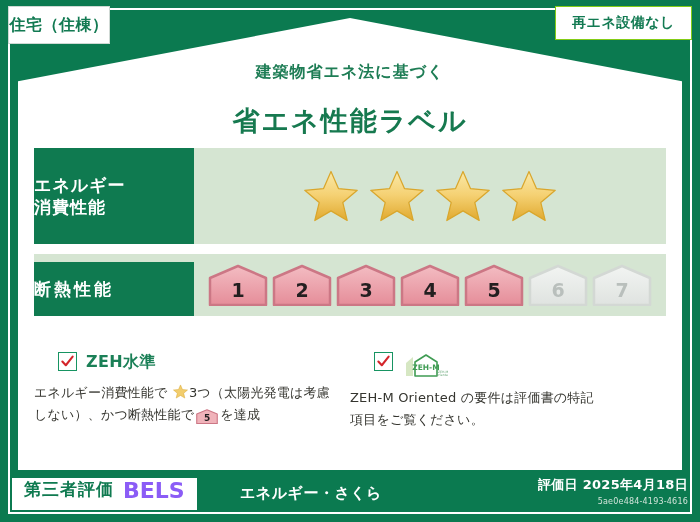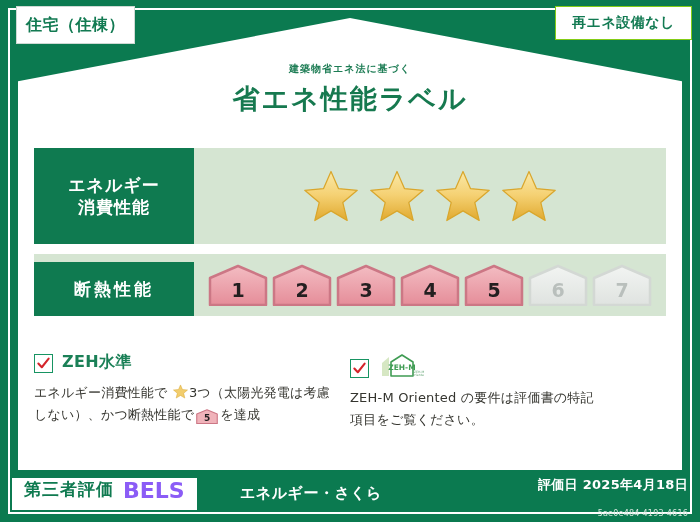--- a/index.html
+++ b/index.html
@@ -35,41 +35,41 @@
     position:absolute;
     background:#ffffff;
     color:#127a52;
     font-weight:bold;
     display:flex;align-items:center;justify-content:center;
     letter-spacing:.5px;
     box-sizing:border-box;
     z-index:6;
   }
   .chip-left{
-    left:16px;top:6px;
-    width:119px;height:38px;
+    left:8px;top:6px;
+    width:102px;height:38px;
     font-size:16px;
     border:1px solid #cfd9d4;
   }
   .chip-right{
     right:8px;top:6px;
     width:137px;height:34px;
     font-size:14px;
     border:1px solid #84cc16;
   }
   
   .title-wrap{
     position:absolute;
     left:0;right:0;top:62px;
     text-align:center;
     z-index:5;
   }
   .title-sub{
-    font-size:10px;font-weight:bold;color:#1e7d55;
-    letter-spacing:1px;margin-bottom:5px;
+    font-size:16px;font-weight:bold;color:#1e7d55;
+    letter-spacing:1px;margin-bottom:20px;
   }
   .title-main{
     font-size:27px;font-weight:bold;color:#16794f;
     letter-spacing:2px;
   }
   
   .rows{
     position:absolute;
     left:34px;top:148px;width:632px;
     z-index:5;
@@ -80,21 +80,21 @@
     margin-bottom:10px;
     box-sizing:border-box;
   }
   .row-energy{height:96px;}
   .row-insul{height:62px;}
   .row-label{
     width:160px;flex:0 0 160px;
     background:#0f7a50;
     color:#ffffff;
     display:flex;flex-direction:column;
-    align-items:center;justify-content:center;
+    justify-content:center;
     font-weight:bold;
     line-height:1.32;
     letter-spacing:1px;
   }
   .row-energy .row-label{font-size:17px;}
   .row-insul  .row-label{font-size:17px;letter-spacing:3px;margin-top:8px;}
   .row-value{
     flex:1;display:flex;align-items:center;
     justify-content:center;
     gap:10px;
@@ -118,22 +118,23 @@
   .grade.off span{color:#b9bfbc;}
   
   .criteria{
     position:absolute;
     left:34px;top:352px;width:632px;
     display:flex;
     z-index:5;
   }
   .crit-col{width:50%;box-sizing:border-box;padding-right:14px;}
   .crit-head{
-    display:flex;align-items:flex-end;gap:9px;
+    display:flex;align-items:flex-start;gap:9px;
     margin-bottom:9px;
+    margin-left:24px;
   }
   .checkbox{
     width:19px;height:19px;flex:0 0 19px;
     border:1.6px solid #179462;
     background:#fff;
     position:relative;
     box-sizing:border-box;
   }
   .checkbox svg{position:absolute;left:1px;top:1px;width:15px;height:15px;}
   .crit-title{
@@ -177,21 +178,21 @@
   .prop-name{
     position:absolute;left:240px;top:14px;
     font-size:15px;font-weight:bold;color:#ffffff;
     letter-spacing:.5px;
   }
   .foot-right{
     position:absolute;right:12px;top:6px;
     text-align:right;color:#ffffff;
   }
   .foot-date{font-size:13px;font-weight:bold;letter-spacing:.3px;}
-  .foot-id{font-size:8px;letter-spacing:.2px;margin-top:15px;color:#d2e4da;}
+  .foot-id{font-size:8px;letter-spacing:.2px;margin-top:3px;color:#d2e4da;}
 </style>
 </head>
 <body>
 
 <div class="label-root">
 
   <div class="house-body"></div>
   <div class="inner-hairline"></div>
 
   <div class="chip chip-left">

